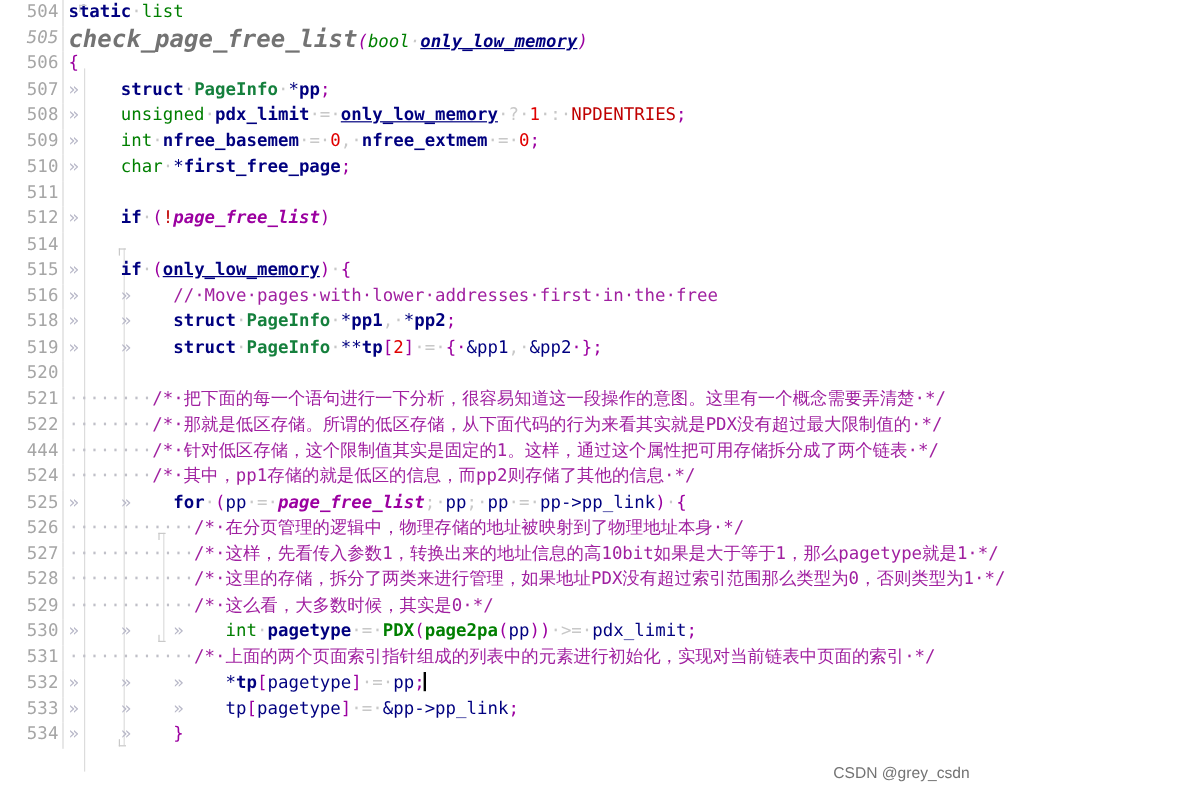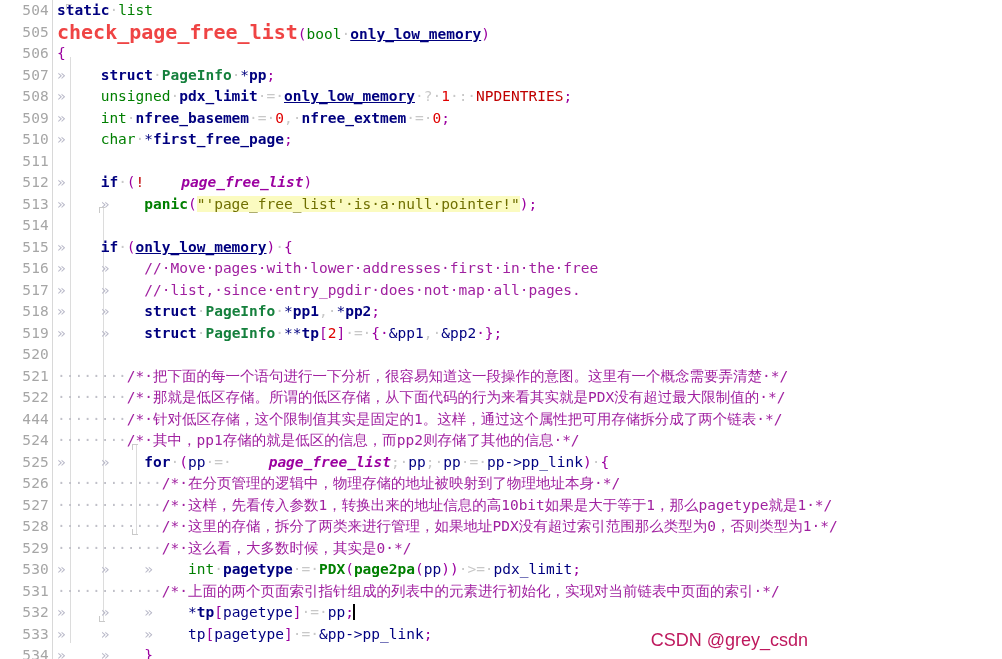--- a/index.html
+++ b/index.html
@@ -47,25 +47,25 @@
     white-space: pre;
     position: relative;
     flex: 1;
     overflow: visible;
   }
 
   
   .kw       { color: #00007f; font-weight: bold; }     
   .type     { color: #007f00; }                        
   .typename { color: #15803d; font-weight: bold; }     
-  .fn       { color: #ef4444; font-weight: bold; }     
+  .fn       { color: #737373; font-weight: bold; }     
   .call     { color: #007f00; font-weight: bold; }     
   .var      { color: #00007f; font-weight: bold; }     
   .param    { color: #00007f; font-weight: bold; text-decoration: underline; }
-  .global   { color: #9b00a0; font-weight: bold; font-style: italic; margin-left: 37px; }
+  .global   { color: #9b00a0; font-weight: bold; font-style: italic; }
   .macro    { color: #c00000; }                        
   .num      { color: #e00000; }                        
   .str      { color: #6f6f00; background: #fbfbc0; }   
   .cmt      { color: #a020a0; }                        
   .plain    { color: #000080; }
   .op       { color: #00007f; }
   .punc     { color: #9b00a0; }                        
   .paren    { color: #9b00a0; }
 
   
@@ -96,29 +96,29 @@
   }
 
   .cursor {
     display: inline-block;
     width: 2px; height: 16px;
     background: #000000;
     vertical-align: -3px;
     margin: 0 -1px;
   }
 
-  .fnline { font-size: 20px; line-height: 21.5px; }
+  .fnline { font-size: 20px; line-height: 21.5px; font-style: italic; }
   .fnline .small { font-size: 14.5px; }
 
   .watermark {
     position: absolute;
     right: 12px; bottom: 8px;
-    color: #be185d;
+    color: #737373;
     font-family: "Liberation Sans", sans-serif;
-    font-size: 18px;
+    font-size: 13px;
     user-select: none;
   }
 </style>
 </head>
 <body>
 
 <div id="editor">
 
   <div class="guide" style="left:70px; top:57px; height:586px;"></div>
   <div class="guide" style="left:103px; top:207px; height:414px;"></div>
@@ -171,49 +171,39 @@
     <span class="gutter-sep"></span>
     <span class="code"></span>
   </div>
 
   <div class="line">
     <span class="lineno">512</span>
     <span class="gutter-sep"></span>
     <span class="code"><span class="tab">»</span>    <span class="kw">if</span><span class="sp">·</span><span class="paren">(</span><span class="macro">!</span><span class="global">page_free_list</span><span class="paren">)</span></span>
   </div>
 
-  <div class="line">
-    <span class="lineno">513</span>
-    <span class="gutter-sep"></span>
-    <span class="code"><span class="tab">»</span>    <span class="tab">»</span>    <span class="call">panic</span><span class="paren">(</span><span class="str">"'page_free_list'·is·a·null·pointer!"</span><span class="paren">)</span><span class="punc">;</span></span>
-  </div>
 
   <div class="line">
     <span class="lineno">514</span>
     <span class="gutter-sep"></span>
     <span class="code"></span>
   </div>
 
   <div class="line">
     <span class="lineno">515</span>
     <span class="gutter-sep"></span>
     <span class="code"><span class="tab">»</span>    <span class="kw">if</span><span class="sp">·</span><span class="paren">(</span><span class="param">only_low_memory</span><span class="paren">)</span><span class="sp">·</span><span class="punc">{</span></span>
   </div>
 
   <div class="line">
     <span class="lineno">516</span>
     <span class="gutter-sep"></span>
     <span class="code"><span class="tab">»</span>    <span class="tab">»</span>    <span class="cmt">//·Move·pages·with·lower·addresses·first·in·the·free</span></span>
   </div>
 
-  <div class="line">
-    <span class="lineno">517</span>
-    <span class="gutter-sep"></span>
-    <span class="code"><span class="tab">»</span>    <span class="tab">»</span>    <span class="cmt">//·list,·since·entry_pgdir·does·not·map·all·pages.</span></span>
-  </div>
 
   <div class="line">
     <span class="lineno">518</span>
     <span class="gutter-sep"></span>
     <span class="code"><span class="tab">»</span>    <span class="tab">»</span>    <span class="kw">struct</span><span class="sp">·</span><span class="typename">PageInfo</span><span class="sp">·</span><span class="op">*</span><span class="var">pp1</span><span class="sp">,·</span><span class="op">*</span><span class="var">pp2</span><span class="punc">;</span></span>
   </div>
 
   <div class="line">
     <span class="lineno">519</span>
     <span class="gutter-sep"></span>

